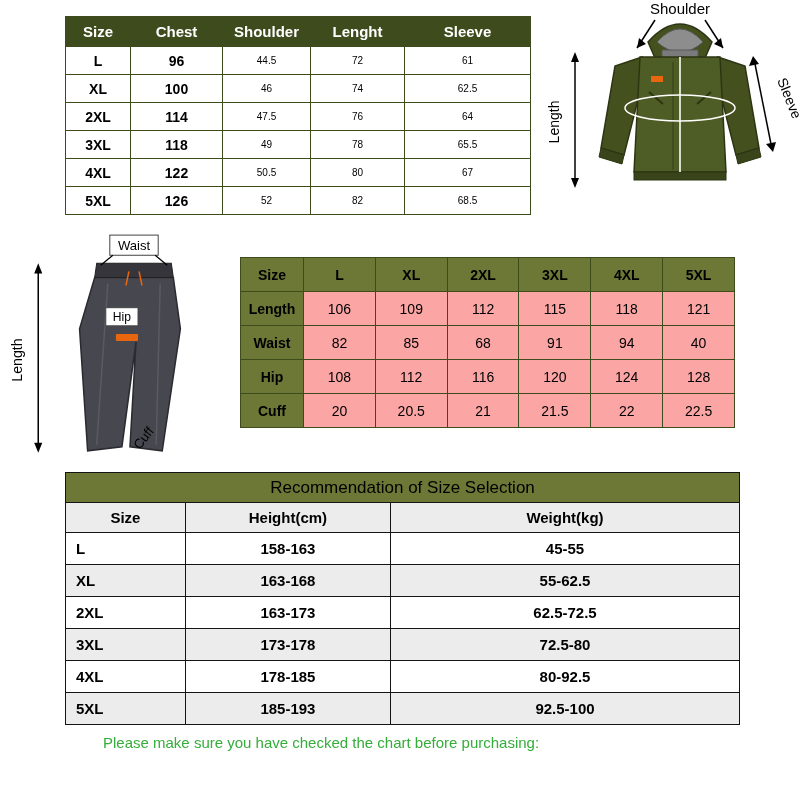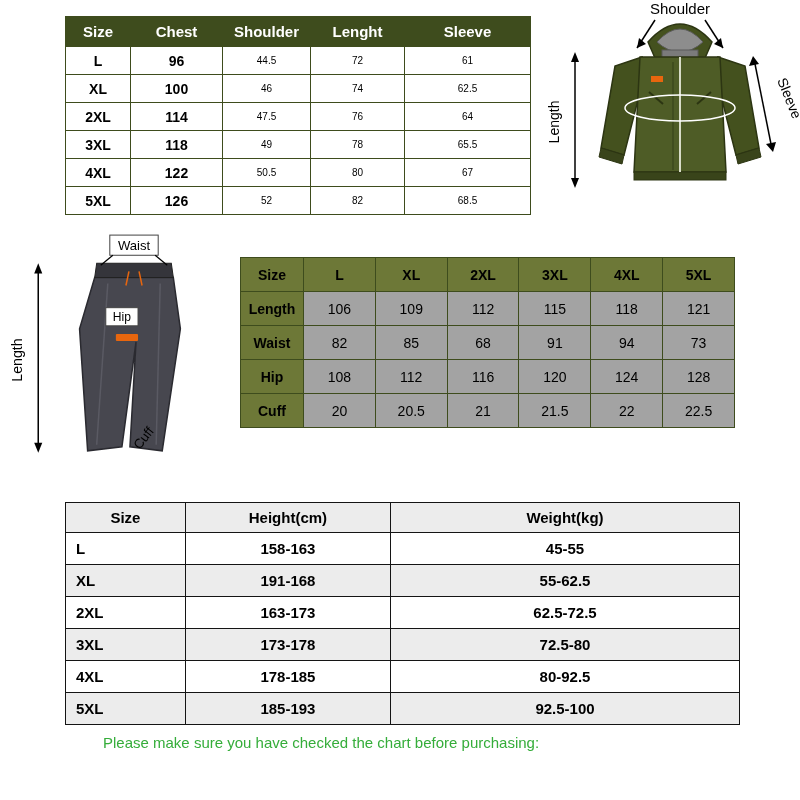--- a/index.html
+++ b/index.html
@@ -17,21 +17,21 @@
                      font-size:10px; height:28px; padding:2px 4px; }
   .jacket-table td:nth-child(1), .jacket-table td:nth-child(2) { font-weight:bold; font-size:14px; }
   .jacket-table th:nth-child(1){width:65px} .jacket-table th:nth-child(2){width:92px}
   .jacket-table th:nth-child(3){width:88px} .jacket-table th:nth-child(4){width:94px}
   .jacket-table th:nth-child(5){width:126px}
 
   
   .pants-table { position:absolute; left:240px; top:257px; width:495px; }
   .pants-table th { background:#6d7837; color:#000; border:1px solid #3e4c1d;
                     font-size:14px; font-weight:bold; height:34px; padding:2px; }
-  .pants-table td { border:1px solid #3e4c1d; background:#a3a3a3; text-align:center;
+  .pants-table td { border:1px solid #3e4c1d; background:#fca5a5; text-align:center;
                     font-size:14px; height:34px; padding:2px; }
   .pants-table td:first-child { background:#6d7837; font-weight:bold; }
   .pants-table th:first-child { width:63px; }
 
   
   .rec-title { position:absolute; left:65px; top:472px; width:675px; height:31px;
                background:#6d7837; border:1px solid #141414; display:flex;
                align-items:center; justify-content:center; font-size:17px; color:#000; }
   .rec-table { position:absolute; left:65px; top:502px; width:675px; }
   .rec-table th { background:#ececec; border:1px solid #141414; font-size:15px;
@@ -203,21 +203,21 @@
           <td>118</td>
           <td>121</td>
         </tr>
         <tr>
           <td>Waist</td>
           <td>82</td>
           <td>85</td>
           <td>68</td>
           <td>91</td>
           <td>94</td>
-          <td>73</td>
+          <td>40</td>
         </tr>
         <tr>
           <td>Hip</td>
           <td>108</td>
           <td>112</td>
           <td>116</td>
           <td>120</td>
           <td>124</td>
           <td>128</td>
         </tr>
@@ -226,37 +226,38 @@
           <td>20</td>
           <td>20.5</td>
           <td>21</td>
           <td>21.5</td>
           <td>22</td>
           <td>22.5</td>
         </tr>
       </tbody>
     </table>
 
+  <div class="rec-title">Recommendation of Size Selection</div>
   <table class="rec-table">
       <thead>
         <tr>
           <th>Size</th>
           <th>Height(cm)</th>
           <th>Weight(kg)</th>
         </tr>
       </thead>
       <tbody>
         <tr>
           <td>L</td>
           <td>158-163</td>
           <td>45-55</td>
         </tr>
         <tr>
           <td>XL</td>
-          <td>191-168</td>
+          <td>163-168</td>
           <td>55-62.5</td>
         </tr>
         <tr>
           <td>2XL</td>
           <td>163-173</td>
           <td>62.5-72.5</td>
         </tr>
         <tr>
           <td>3XL</td>
           <td>173-178</td>

